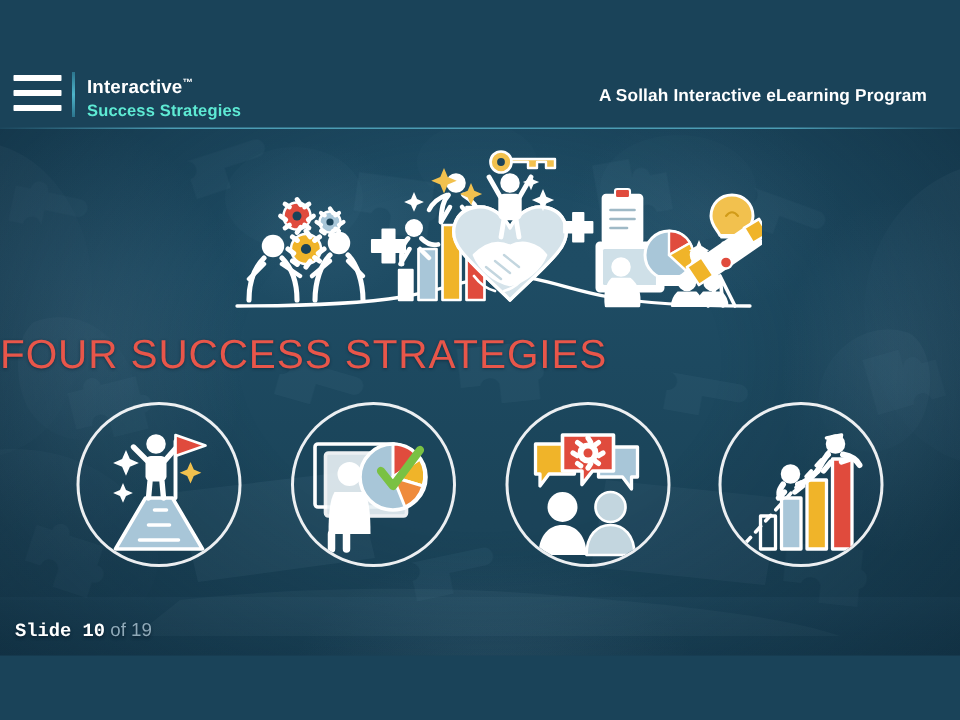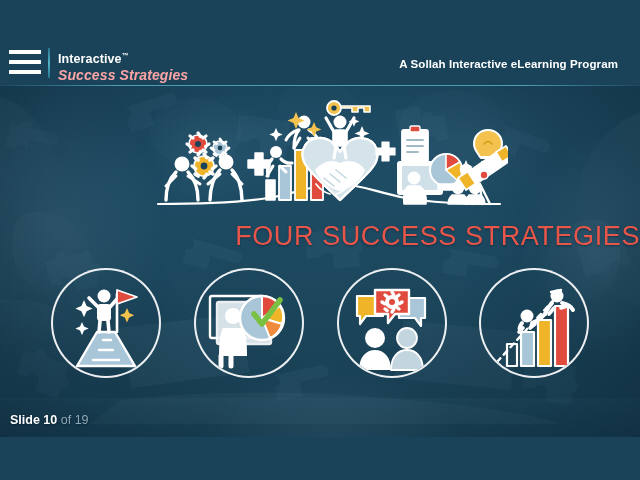--- a/index.html
+++ b/index.html
@@ -63,22 +63,22 @@
     background: linear-gradient(180deg,#2e7d96,#57c8de,#2e7d96);
     opacity: .85;
   }
   .brand { position: absolute; left: 58px; top: 48px; }
   .brand-title {
     font-size: 12.5px; font-weight: bold; color: #ffffff;
     letter-spacing: .1px; line-height: 15px; white-space: nowrap;
   }
   .brand-title sup { font-size: 7px; vertical-align: super; }
   .brand-sub {
-    font-size: 14px; font-weight: bold; color: #fca5a5;
-    letter-spacing: .1px; line-height: 16px; white-space: nowrap; font-style: italic;
+    font-size: 11px; font-weight: bold; color: #5eead4;
+    letter-spacing: .1px; line-height: 16px; white-space: nowrap;
   }
   .program-label {
     position: absolute; right: 22px; top: 58px;
     font-size: 11.5px; font-weight: bold; color: #ffffff;
     letter-spacing: .1px; white-space: nowrap;
   }
   .header-rule {
     position: absolute; left: 0; top: 85px; width: 640px; height: 1px;
     background: linear-gradient(90deg, rgba(60,140,165,.05) 0%, rgba(92,186,210,.75) 18%, rgba(92,186,210,.75) 82%, rgba(60,140,165,.05) 100%);
     z-index: 7;
@@ -86,21 +86,21 @@
 
   
   .hero {
     position: absolute; left: 148px; top: 92px; width: 360px; height: 118px;
     z-index: 4;
   }
 
   
   .main-title {
     position: absolute; left: 0; top: 221px; width: 640px;
-    text-align: right; z-index: 5;
+    text-align: left; z-index: 5;
     font-size: 27px; font-weight: normal; color: #e8564a;
     letter-spacing: .6px;
     text-shadow: 0 1px 2px rgba(10,30,45,.55);
     font-family: "Liberation Sans", sans-serif;
   }
 
   
   .circles {
     position: absolute; left: 0; top: 268px; width: 640px; height: 110px;
     z-index: 5;
@@ -121,21 +121,21 @@
   
   .bottomband {
     position: absolute; left: 0; top: 437px; width: 640px; height: 43px;
     background: #1a4359; z-index: 6;
   }
   .slide-counter {
     position: absolute; left: 10px; top: 413px; z-index: 7;
     font-size: 12.5px; white-space: nowrap;
     text-shadow: 0 1px 2px rgba(8,26,40,.7);
   }
-  .slide-counter .cur { color: #ffffff; font-weight: bold; }
+  .slide-counter .cur { color: #ffffff; font-weight: bold; font-family: Liberation Mono, monospace; }
   .slide-counter .tot { color: #8fa9b8; font-weight: normal; }
 </style>
 </head>
 <body>
 
 <div id="slide">
 
   <div class="bg-photo"></div>
 
   <svg class="bg-hands" viewBox="0 0 640 480" xmlns="http://www.w3.org/2000/svg">

